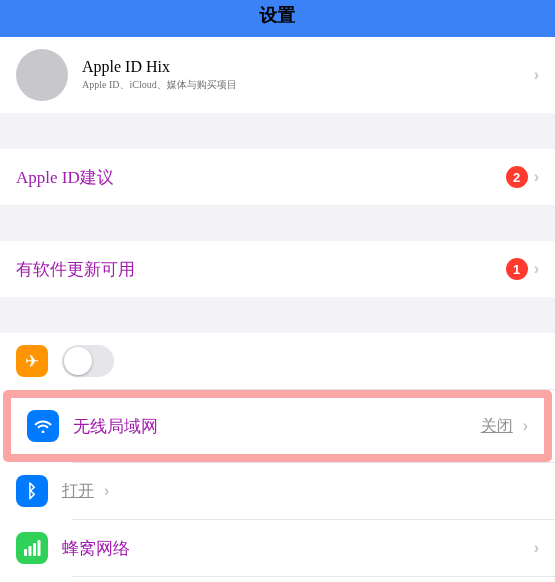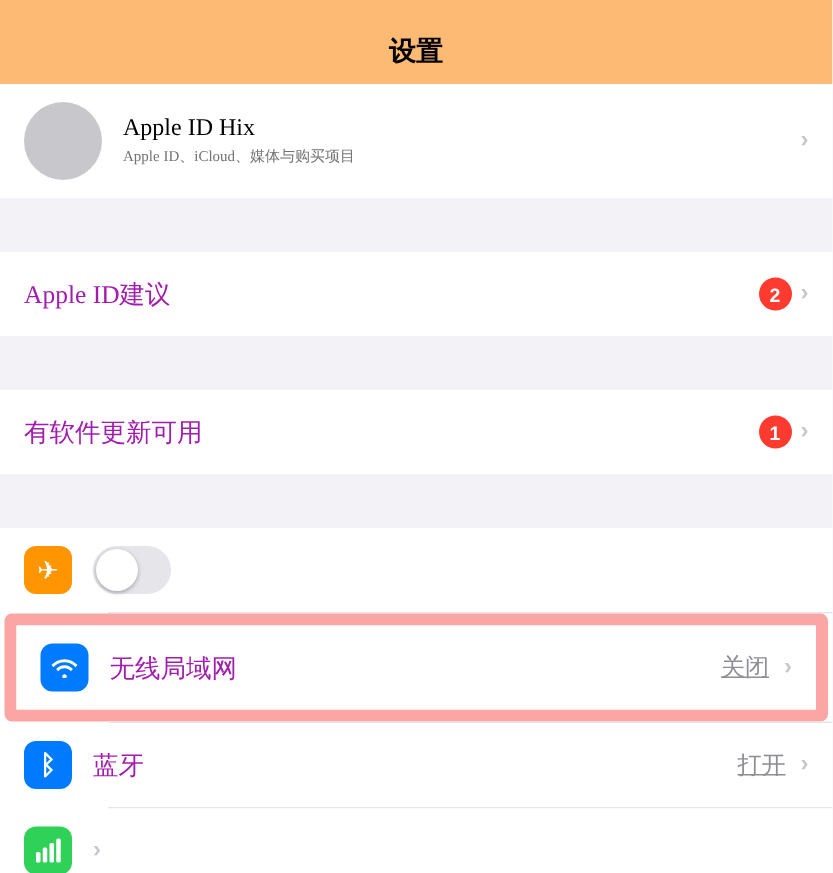--- a/index.html
+++ b/index.html
@@ -5,23 +5,23 @@
     * { margin: 0; padding: 0; box-sizing: border-box; }
     body {
       width: 555px;
       height: 582px;
       background: #f2f2f7;
       font-family: -apple-system, "PingFang SC", "Helvetica Neue", sans-serif;
       overflow: hidden;
     }
 
     .page-header {
-      background: #fdba74;
+      background: #3b82f6;
       text-align: center;
-      padding: 22px 0 10px;
+      padding: 3px 0 10px;
       font-size: 18px;
       font-weight: 600;
       color: #000;
     }
 
     .section {
       background: #fff;
       margin-bottom: 0;
     }
 
@@ -219,40 +219,40 @@
       </div>
     </div>
   </div>
 
   <div class="small-separator"></div>
 
   <div class="row">
     <div class="row-icon" style="background:#007aff; font-size:18px; font-weight:700; font-style:italic;">
       <span style="color:#fff; font-family: Georgia, serif; font-style:normal;">ᛒ</span>
     </div>
-    <div class="row-text">
-      <div class="row-title">蓝牙</div>
-    </div>
     <div class="row-right">
       <span class="row-value">打开</span>
       <span class="chevron">›</span>
     </div>
   </div>
 
   <div class="small-separator"></div>
 
   <div class="row">
     <div class="row-icon" style="background:#30d158;">
       <svg width="18" height="18" viewBox="0 0 18 18" fill="none" xmlns="http://www.w3.org/2000/svg">
         <rect x="1" y="10" width="3" height="7" rx="1" fill="white"></rect>
         <rect x="5.5" y="7" width="3" height="10" rx="1" fill="white"></rect>
         <rect x="10" y="4" width="3" height="13" rx="1" fill="white"></rect>
         <rect x="14.5" y="1" width="3" height="16" rx="1" fill="white"></rect>
       </svg>
     </div>
+    <div class="row-text">
+      <div class="row-title">蜂窝网络</div>
+    </div>
     <div class="row-right">
       <span class="chevron">›</span>
     </div>
   </div>
 
   <div class="small-separator"></div>
 
   <div class="row">
     
     

